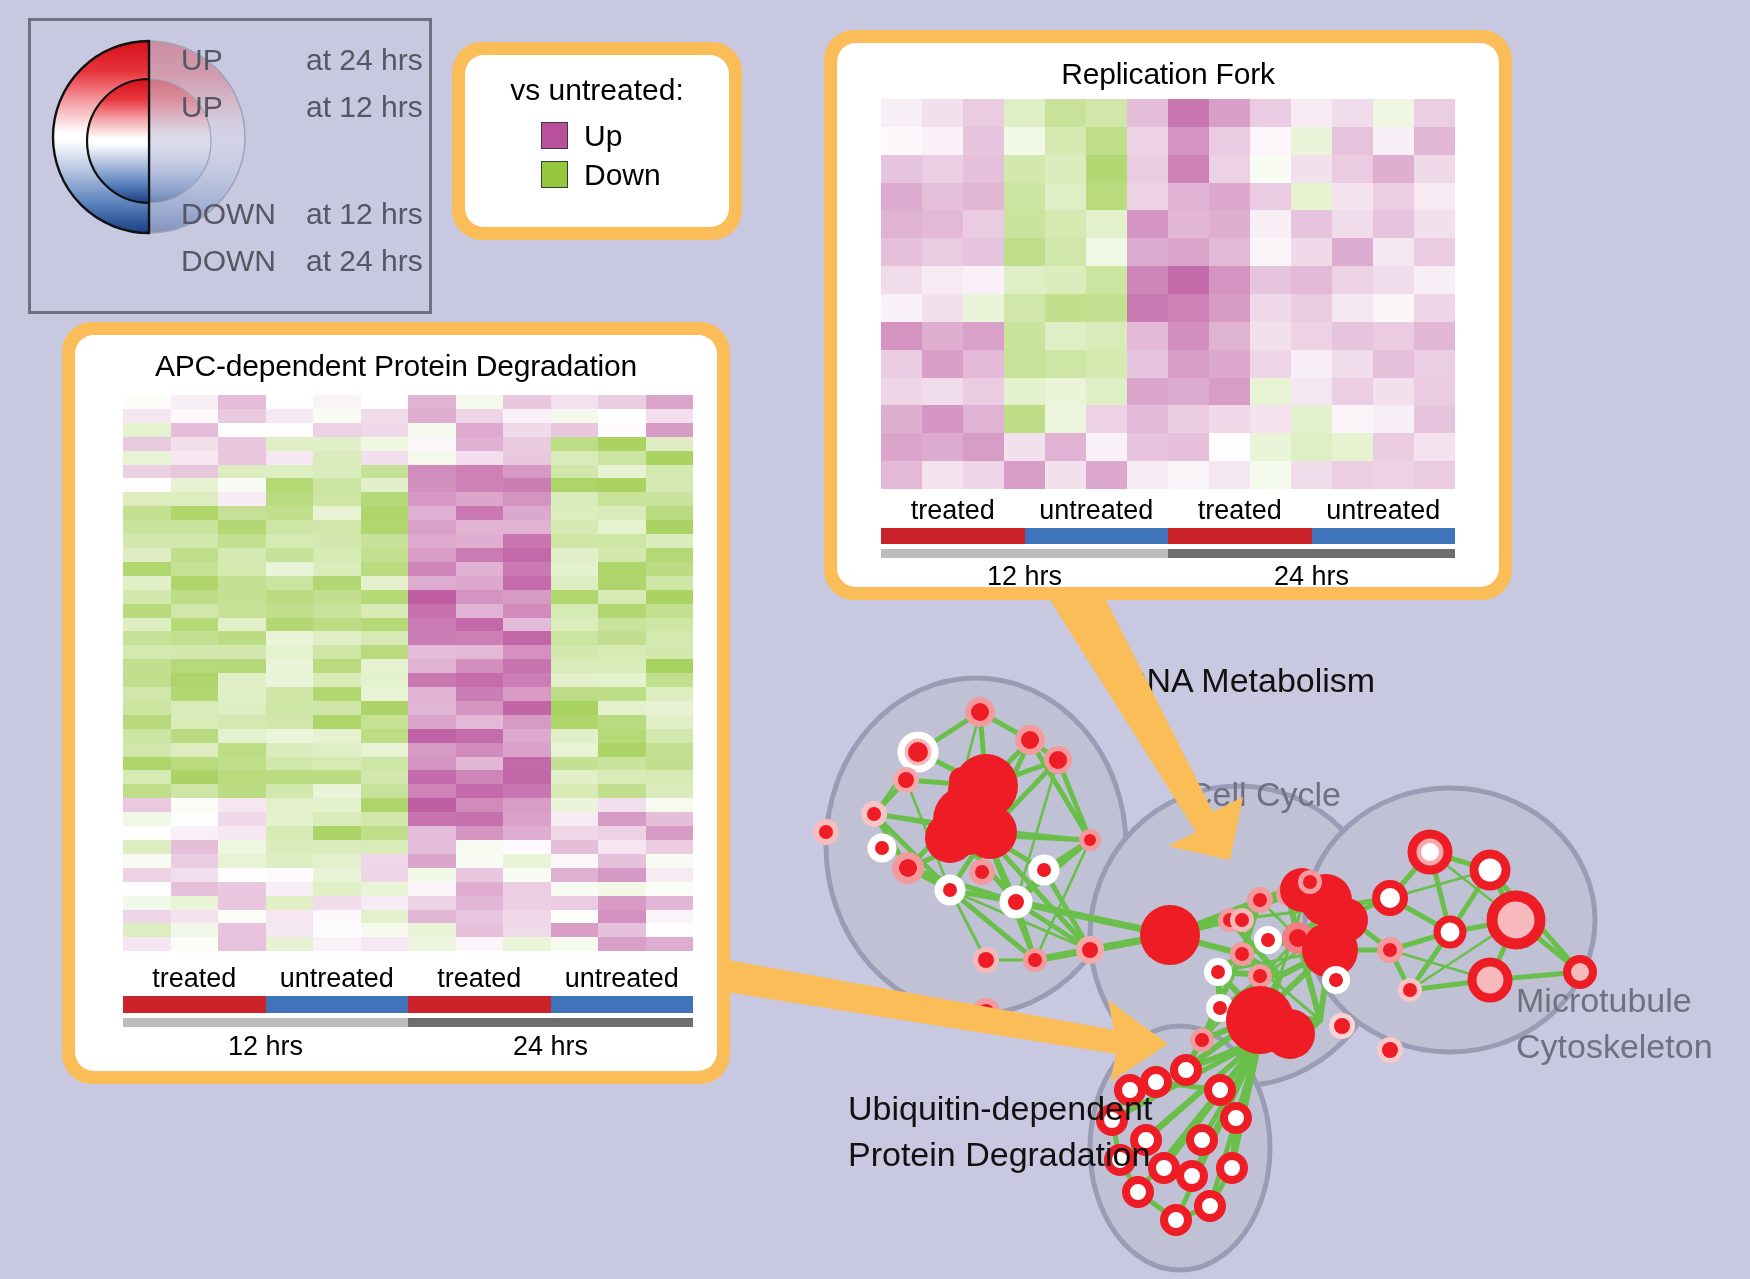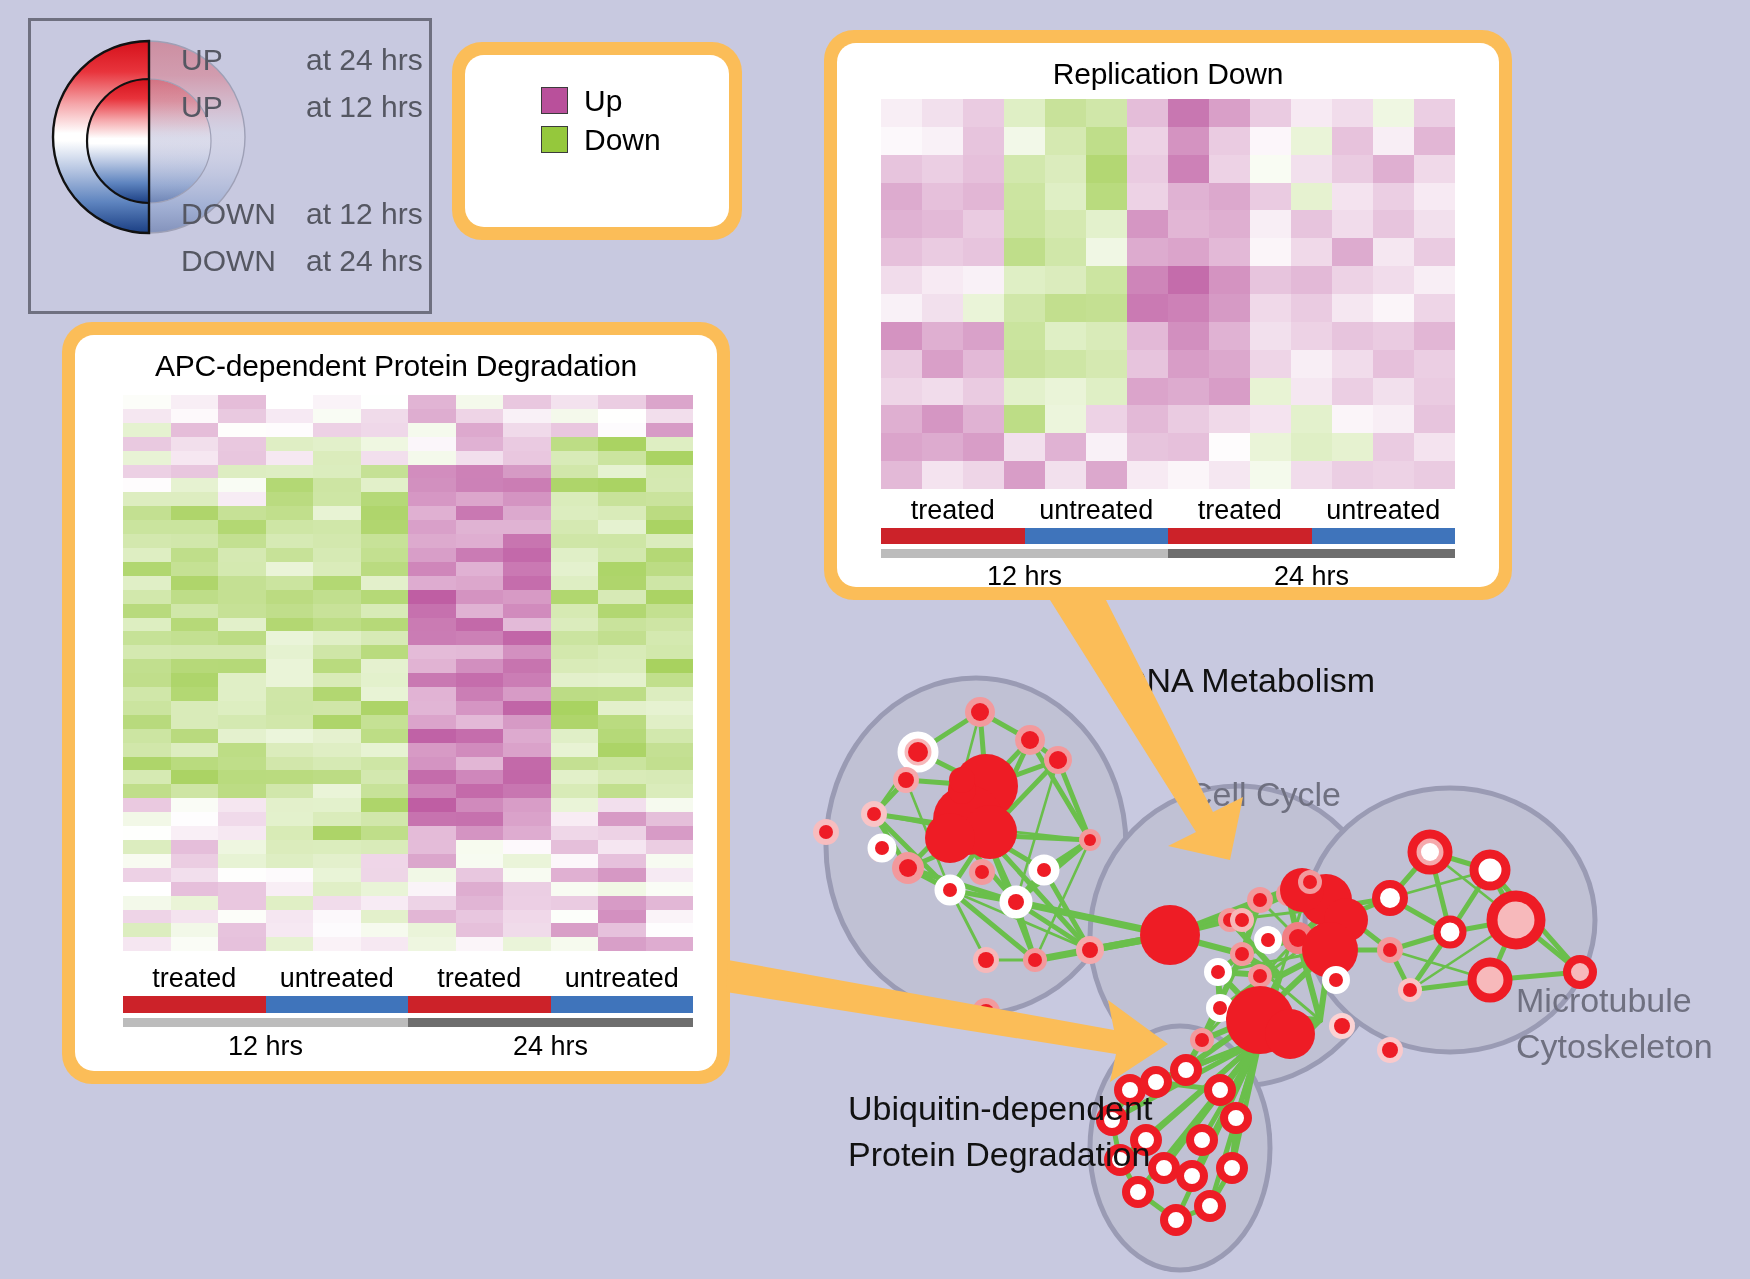--- a/index.html
+++ b/index.html
@@ -142,37 +142,38 @@
         <span class="cmap-key">DOWN</span>
         <span class="cmap-when">at 24 hrs</span>
       </div>
     </div>
 
   </div>
 
   <div class="panel" id="legend-panel">
     <div class="panel-inner">
       <div class="legend-title">
+        <div>vs untreated:</div>
       </div>
       <div class="legend-items">
         <div class="legend-item">
           <span class="legend-swatch" style="background:#b9509b"></span>
           <span class="legend-label">Up</span>
         </div>
         <div class="legend-item">
           <span class="legend-swatch" style="background:#95c83c"></span>
           <span class="legend-label">Down</span>
         </div>
       </div>
     </div>
   </div>
 
   <div class="panel" id="rep-panel">
     <div class="panel-inner">
-      <div class="hm-title">Replication Down</div>
+      <div class="hm-title">Replication Fork</div>
       <div class="heatmap" id="rep-heatmap" style="position:absolute;left:44px;top:56px;width:574px;height:390px">
           <div class="hm-row" style="flex: 1 1 0px;">
             <div class="hm-cell" style="background: rgb(248, 238, 245);"></div>
             <div class="hm-cell" style="background: rgb(242, 224, 237);"></div>
             <div class="hm-cell" style="background: rgb(234, 203, 225);"></div>
             <div class="hm-cell" style="background: rgb(223, 239, 197);"></div>
             <div class="hm-cell" style="background: rgb(200, 226, 154);"></div>
             <div class="hm-cell" style="background: rgb(208, 231, 169);"></div>
             <div class="hm-cell" style="background: rgb(228, 189, 217);"></div>
             <div class="hm-cell" style="background: rgb(200, 119, 177);"></div>

